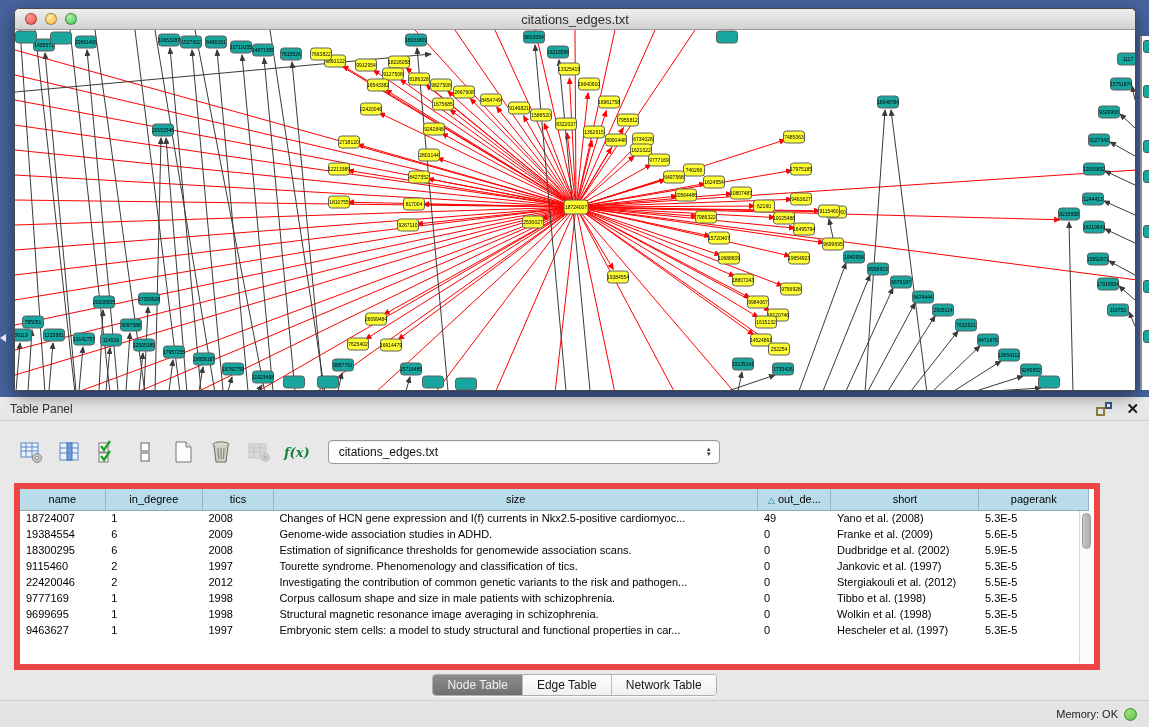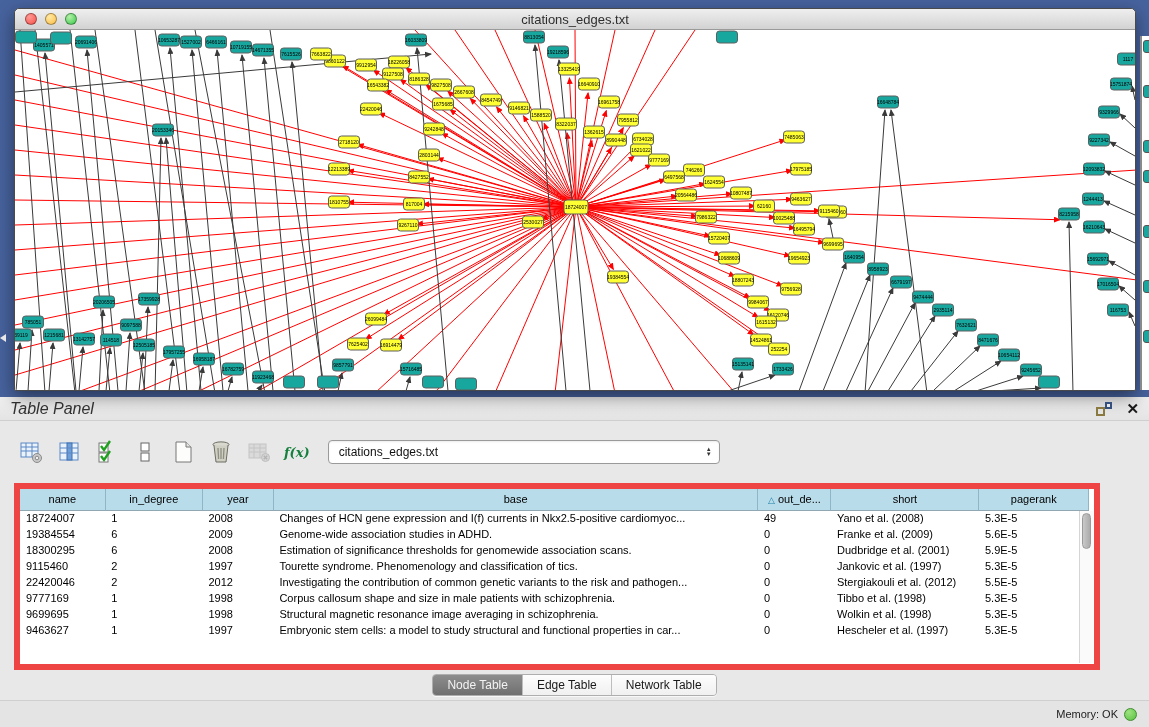--- a/index.html
+++ b/index.html
@@ -29,21 +29,21 @@
   .bg-sliver .frag { position:absolute; left:1px; width:10px; height:13px; background:#18a79f;
                      border:1px solid #555; border-radius:3px 0 0 3px; }
   .desktop-artifact { position:absolute; left:0; top:334px; width:0; height:0;
                       border-top:4px solid transparent; border-bottom:4px solid transparent;
                       border-right:6px solid #e8e8e8; }
 
   
   .panel { width:1149px; height:330px; background:#e8e8e8; display:flex; flex-direction:column; }
   .panel-titlebar { height:24px; background:linear-gradient(#f0f0f0,#e4e4e4); border-bottom:1px solid #cfcfcf;
                     display:flex; align-items:center; padding:0 10px; }
-  .panel-title { font-size:16px; color:#333;font-style:italic; }
+  .panel-title { font-size:12px; color:#333; }
   .panel-titlebar .spacer { flex:1; }
   .float-icon { position:relative; width:16px; height:14px; margin-right:14px; cursor:default; }
   .float-icon .sq1 { position:absolute; left:0; bottom:0; width:9px; height:9px; border:2px solid #8a7a40; background:transparent; }
   .float-icon .sq2 { position:absolute; right:0; top:0; width:7px; height:7px; border:2px solid #33507e; background:#e8e8e8; }
   .close-icon { font-size:15px; font-weight:bold; color:#1a1a1a; line-height:14px; cursor:default; }
 
   .toolbar-row { height:62px; display:flex; align-items:center; padding-left:16px; }
   .tool-btn { width:30px; height:30px; display:flex; align-items:center; justify-content:center; margin-right:8px; border-radius:4px; }
   .tool-btn svg { display:block; }
   .fx { font-family:"DejaVu Serif", serif; font-style:italic; font-weight:bold; font-size:13px; color:#15803d; margin:0 6px 0 2px; }
@@ -834,22 +834,22 @@
           <col style="width: 70px;">
           <col style="width: 478px;">
           <col style="width: 72px;">
           <col style="width: 146px;">
           <col style="width: 108px;">
         </colgroup>
         <thead>
           <tr>
             <th>name</th>
             <th>in_degree</th>
-            <th>year</th>
-            <th>base</th>
+            <th>tics</th>
+            <th>size</th>
             <th><span class="sort">△</span>out_de...</th>
             <th>short</th>
             <th>pagerank</th>
           </tr>
         </thead>
         <tbody>
           <tr>
             <td>18724007</td>
             <td>1</td>
             <td>2008</td>
@@ -866,21 +866,21 @@
             <td>0</td>
             <td>Franke et al. (2009)</td>
             <td>5.6E-5</td>
           </tr>
           <tr>
             <td>18300295</td>
             <td>6</td>
             <td>2008</td>
             <td>Estimation of significance thresholds for genomewide association scans.</td>
             <td>0</td>
-            <td>Dudbridge et al. (2001)</td>
+            <td>Dudbridge et al. (2002)</td>
             <td>5.9E-5</td>
           </tr>
           <tr>
             <td>9115460</td>
             <td>2</td>
             <td>1997</td>
             <td>Tourette syndrome. Phenomenology and classification of tics.</td>
             <td>0</td>
             <td>Jankovic et al. (1997)</td>
             <td>5.3E-5</td>

